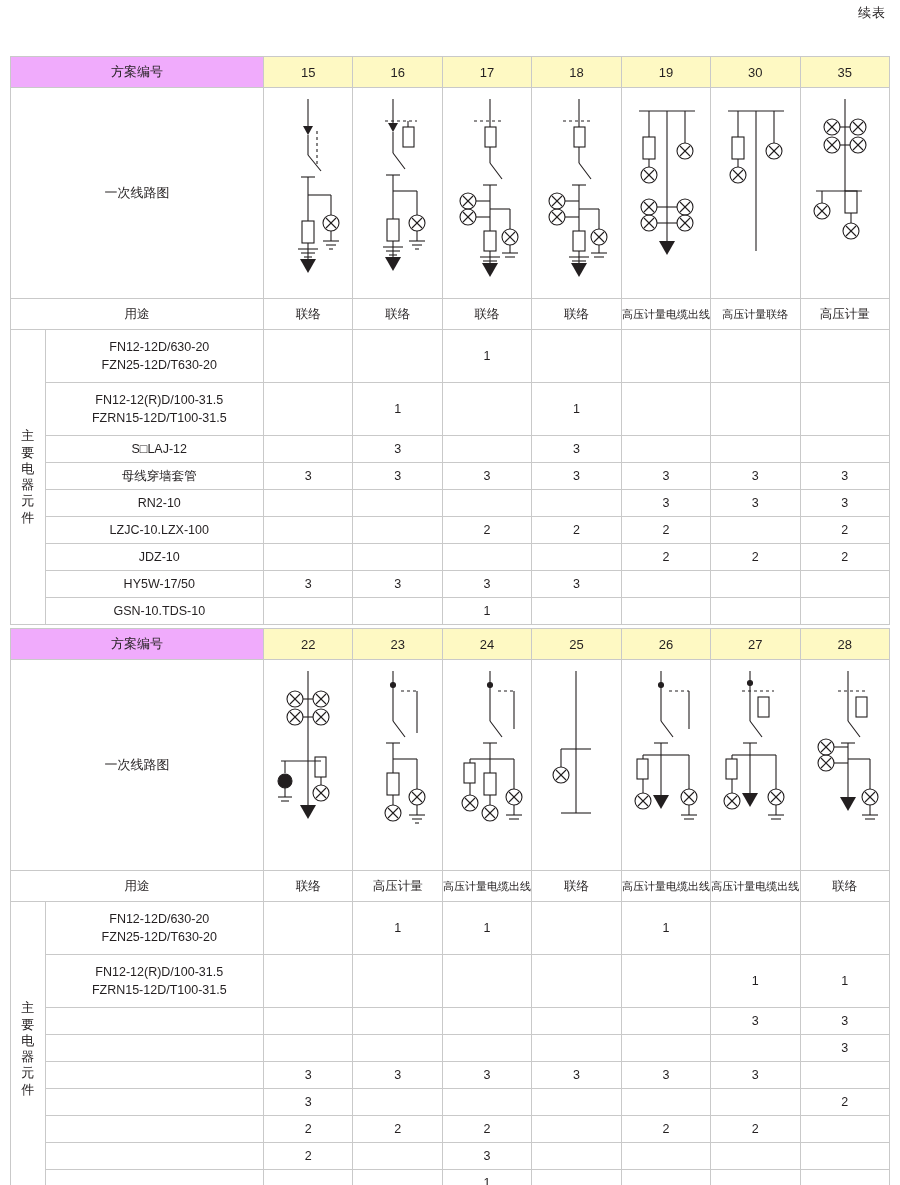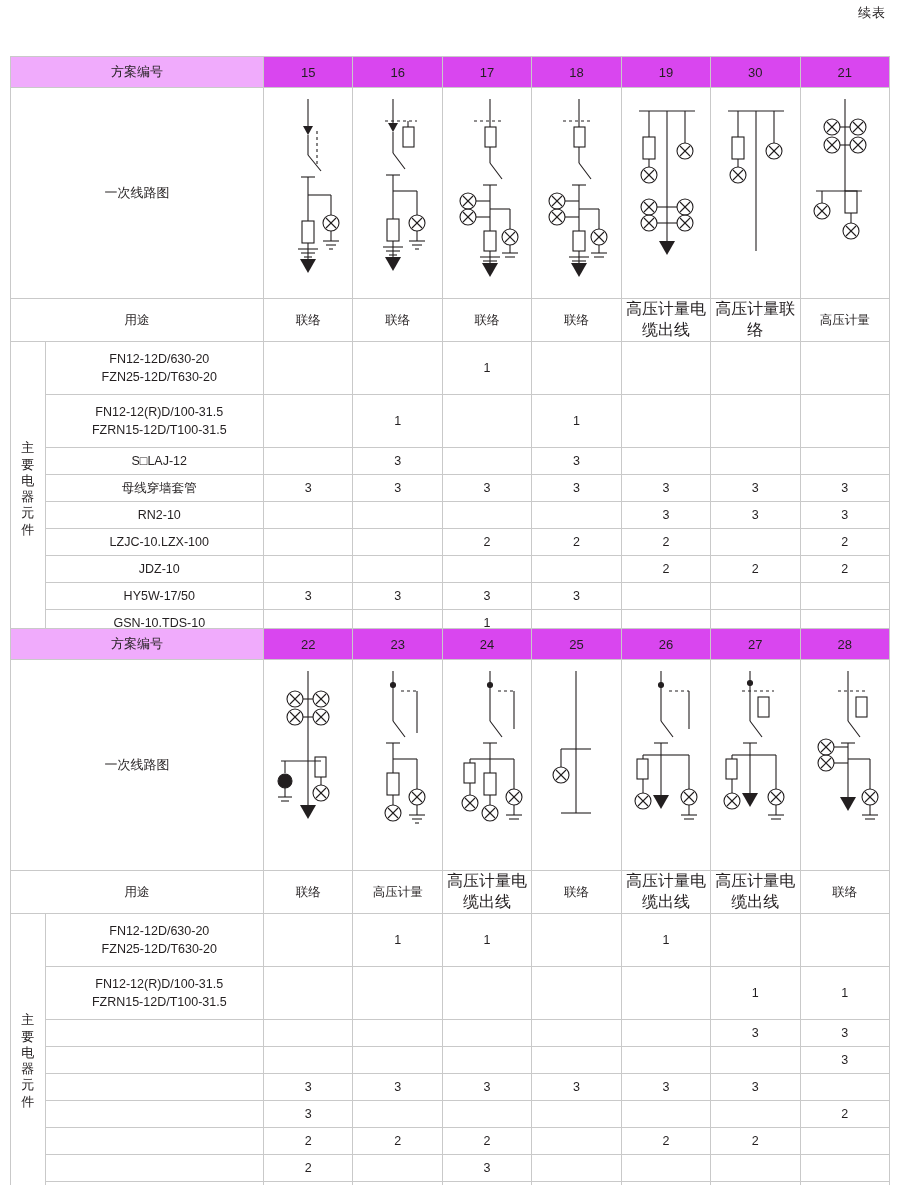--- a/index.html
+++ b/index.html
@@ -50,31 +50,31 @@
     vertical-align: middle;
     font-weight: normal;
     color: #231f20;
   }
   .hdr-row td {
     background: #f0abfc;
     height: 30px;
     font-size: 13px;
   }
   .hdr-row td.num {
-    background: #d946ef;
+    background: #fef9c3;
   }
   .diagram-row td {
     height: 210px;
   }
   .use-row td {
     height: 30px;
     font-size: 12.5px;
   }
   .use-row td.usesmall {
-    font-size: 16px;
+    font-size: 11px;
     border-radius: 12px;
   }
   .comp-row td {
     height: 26px;
   }
   .comp-name {
     text-align: right;
     padding-left: 10px !important;
     font-size: 12.5px;
     line-height: 1.35;
@@ -127,21 +127,21 @@
       </colgroup>
       <tbody>
         <tr class="hdr-row">
           <td colspan="2">方案编号</td>
           <td class="num">15</td>
           <td class="num">16</td>
           <td class="num">17</td>
           <td class="num">18</td>
           <td class="num">19</td>
           <td class="num">30</td>
-          <td class="num">21</td>
+          <td class="num">35</td>
         </tr>
 
         <tr class="diagram-row">
           <td colspan="2" class="label-cell">一次线路图</td>
 
           <td class="diagram-cell">
             <svg width="86" height="205" viewBox="0 0 86 205">
               <g stroke="#231f20" fill="none" stroke-width="1.1">
                 <line x1="43" y1="8" x2="43" y2="40"></line>
                 <path d="M38 35 l5 9 l5 -9 z" fill="#231f20" stroke="none"></path>

